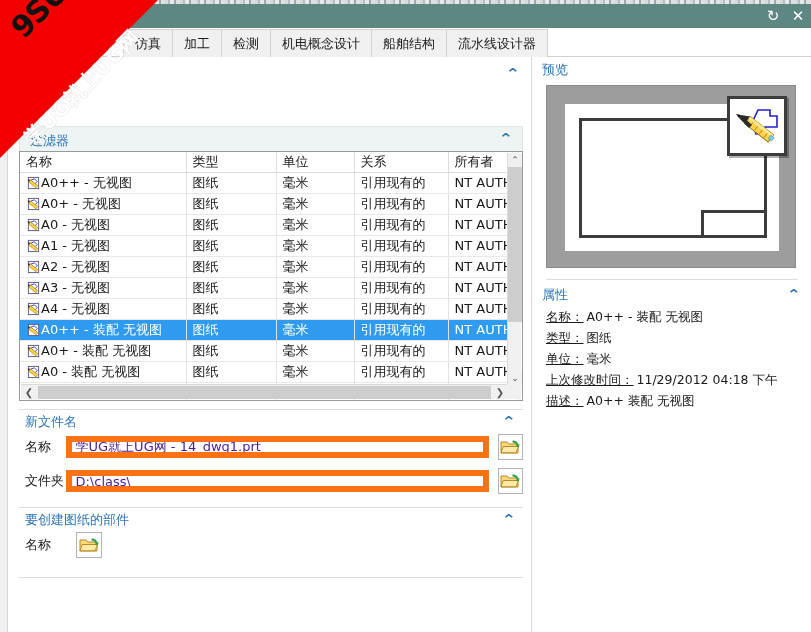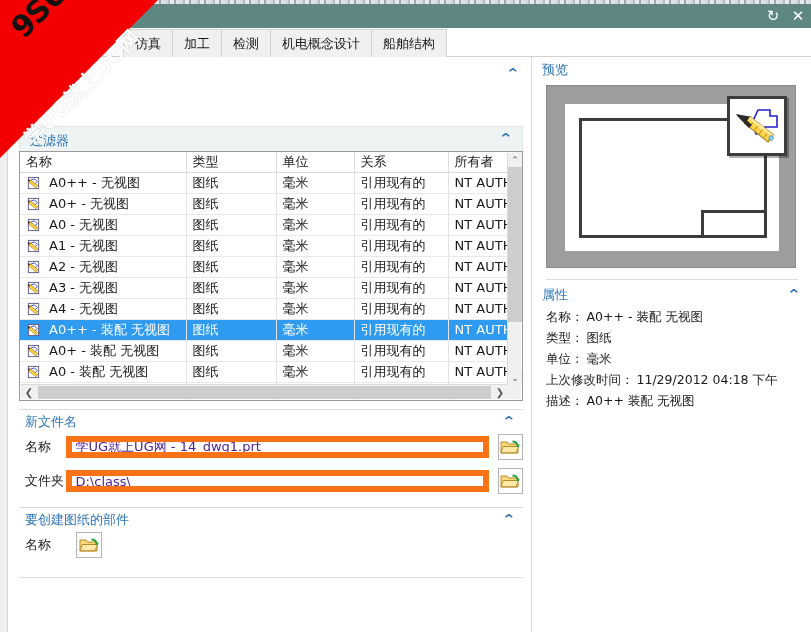--- a/index.html
+++ b/index.html
@@ -126,21 +126,21 @@
     border-right: 1px solid #dcdcdc; border-bottom: 1px solid #dcdcdc;
     color: #1a1a1a;
   }
   table.grid td {
     height: 21px; font-size: 13px; padding: 0 0 0 6px;
     border-right: 1px solid #e3e3e3; border-bottom: 1px solid #e8e8e8;
     color: #1a1a1a; white-space: nowrap; overflow: hidden;
   }
   table.grid tr.selected td { background: #2f9bf0; color: #ffffff; }
   td.namecell { padding-left: 2px; }
-  .namecell-inner { display: flex; align-items: center; gap: 8px; }
+  .namecell-inner { display: flex; align-items: center; gap: 0; }
 
   .sheeticon { width: 15px; height: 14px; flex: 0 0 15px; }
 
   .vscroll {
     position: absolute; right: 1px; top: 1px; width: 14px; height: 232px;
     background: #f0f0f0; border-left: 1px solid #dadada;
   }
   .vscroll .arrowbtn {
     width: 14px; height: 14px; display: flex; align-items: center; justify-content: center;
     font-size: 9px; color: #555; background: #f0f0f0; cursor: pointer;
@@ -225,21 +225,21 @@
     position: absolute; left: 14px; top: 222px; width: 252px; height: 1px; background: #dcdcdc;
   }
   .propwrap { position: absolute; left: 0; top: 226px; width: 280px; }
   .prop-head {
     position: relative; height: 24px; display: flex; align-items: center;
     color: #2e75b6; font-size: 13px; padding-left: 10px;
   }
   .prop-head .chev-abs { position: absolute; right: 8px; top: 4px; }
   .prop-line { font-size: 12.5px; color: #1a1a1a; padding: 0 0 0 14px; height: 21px;
                display: flex; align-items: center; white-space: nowrap; }
-  .prop-line .k { margin-right: 3px; }
+  .prop-line .k { margin-right: 3px; text-decoration: underline; }
 
   .rightscroll {
     position: absolute; right: 0; top: 0; width: 4px; height: 575px; background: #f4f4f4;
   }
 
   
   .watermark {
     position: absolute; left: 0; top: 0; width: 158px; height: 158px;
     pointer-events: none; z-index: 50;
   }
@@ -288,20 +288,23 @@
           <span>加工</span>
         </div>
       <div class="tab">
           <span>检测</span>
         </div>
       <div class="tab">
           <span>机电概念设计</span>
         </div>
       <div class="tab">
           <span>船舶结构</span>
+        </div>
+      <div class="tab">
+          <span>流水线设计器</span>
         </div>
     </div>
   </div>
 
   <div class="body">
 
     <div class="leftcol">
 
       <div class="outer-sec-head">
         <span></span>

